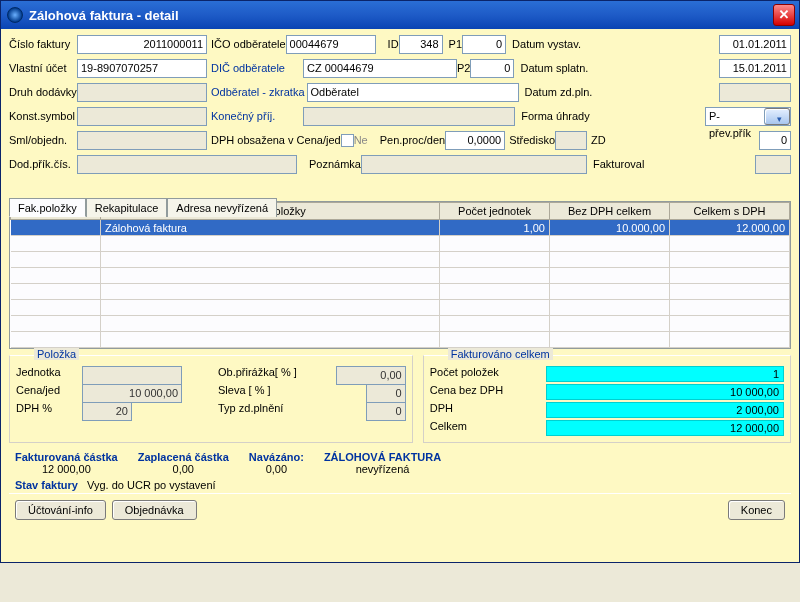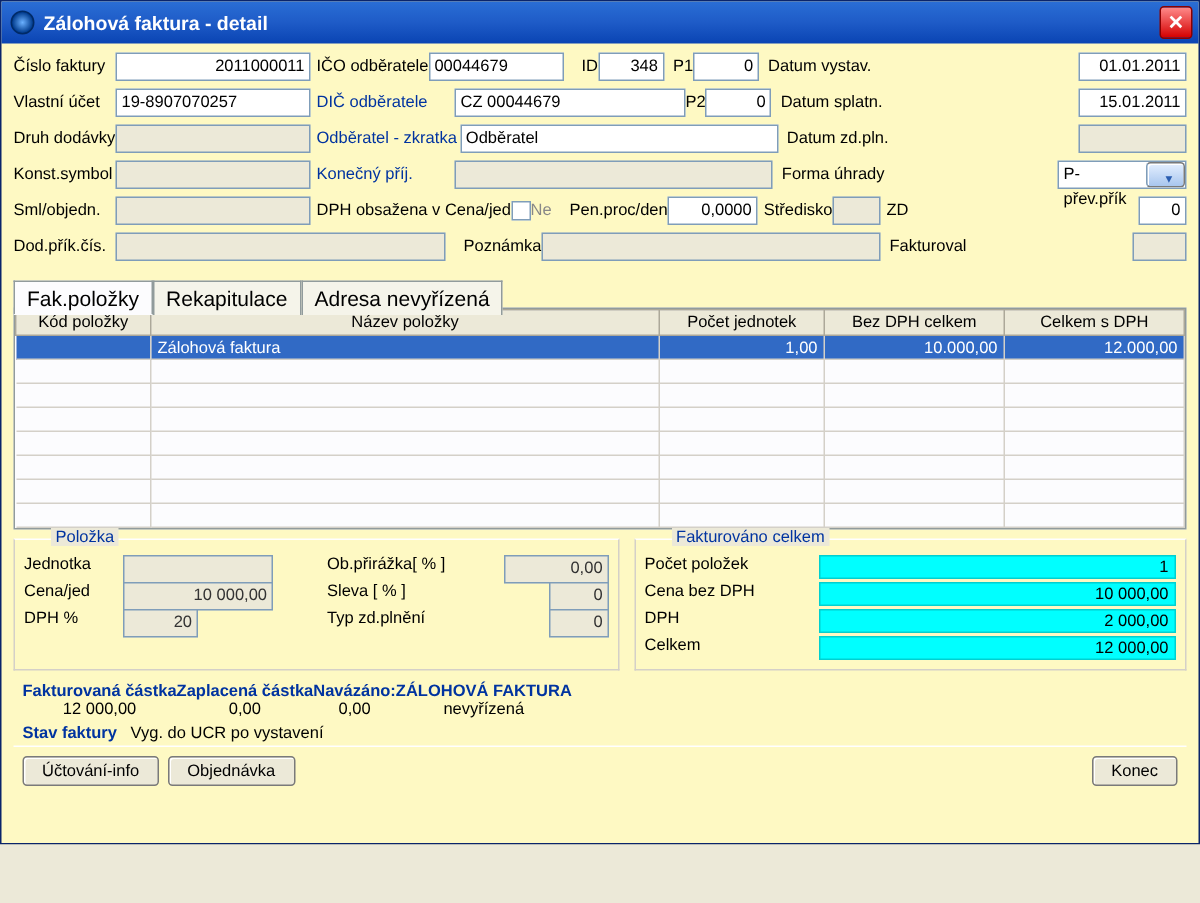--- a/index.html
+++ b/index.html
@@ -107,24 +107,24 @@
   .tabs {
     display: flex;
     margin-top: 3px;
     gap: 0;
   }
   .tab {
     border: 1px solid #919b9c;
     border-bottom: none;
     background: #f5f4ea;
     padding: 3px 8px 2px 8px;
-    font-size: 14px;
+    font-size: 11px;
     cursor: pointer;
     position: relative;
-    top: 5px;
+    top: 16px;
   }
   .tab.active {
     background: #fcfcfe;
     border-bottom: 1px solid #fcfcfe;
     z-index: 2;
   }
   .tab-body {
     border: 1px solid #919b9c;
     background: #fcfcfe;
     flex: 0 0 auto;
@@ -179,20 +179,21 @@
     padding: 0 4px;
     border: 1px solid #00d0d0;
     height: 16px;
     line-height: 14px;
   }
 
   .summary-row {
     display: flex;
     margin-top: 6px;
     padding: 2px 6px;
+    gap: 20px;
   }
   .summary-col { display: flex; flex-direction: column; align-items: center; }
   .summary-col .h { color: #0033a0; font-weight: bold; }
   .summary-col .v { }
 
   .status-row { margin: 2px 6px; }
   .status-row .h { color: #0033a0; font-weight: bold; margin-right: 6px; }
 
   .button-bar {
     display: flex;

